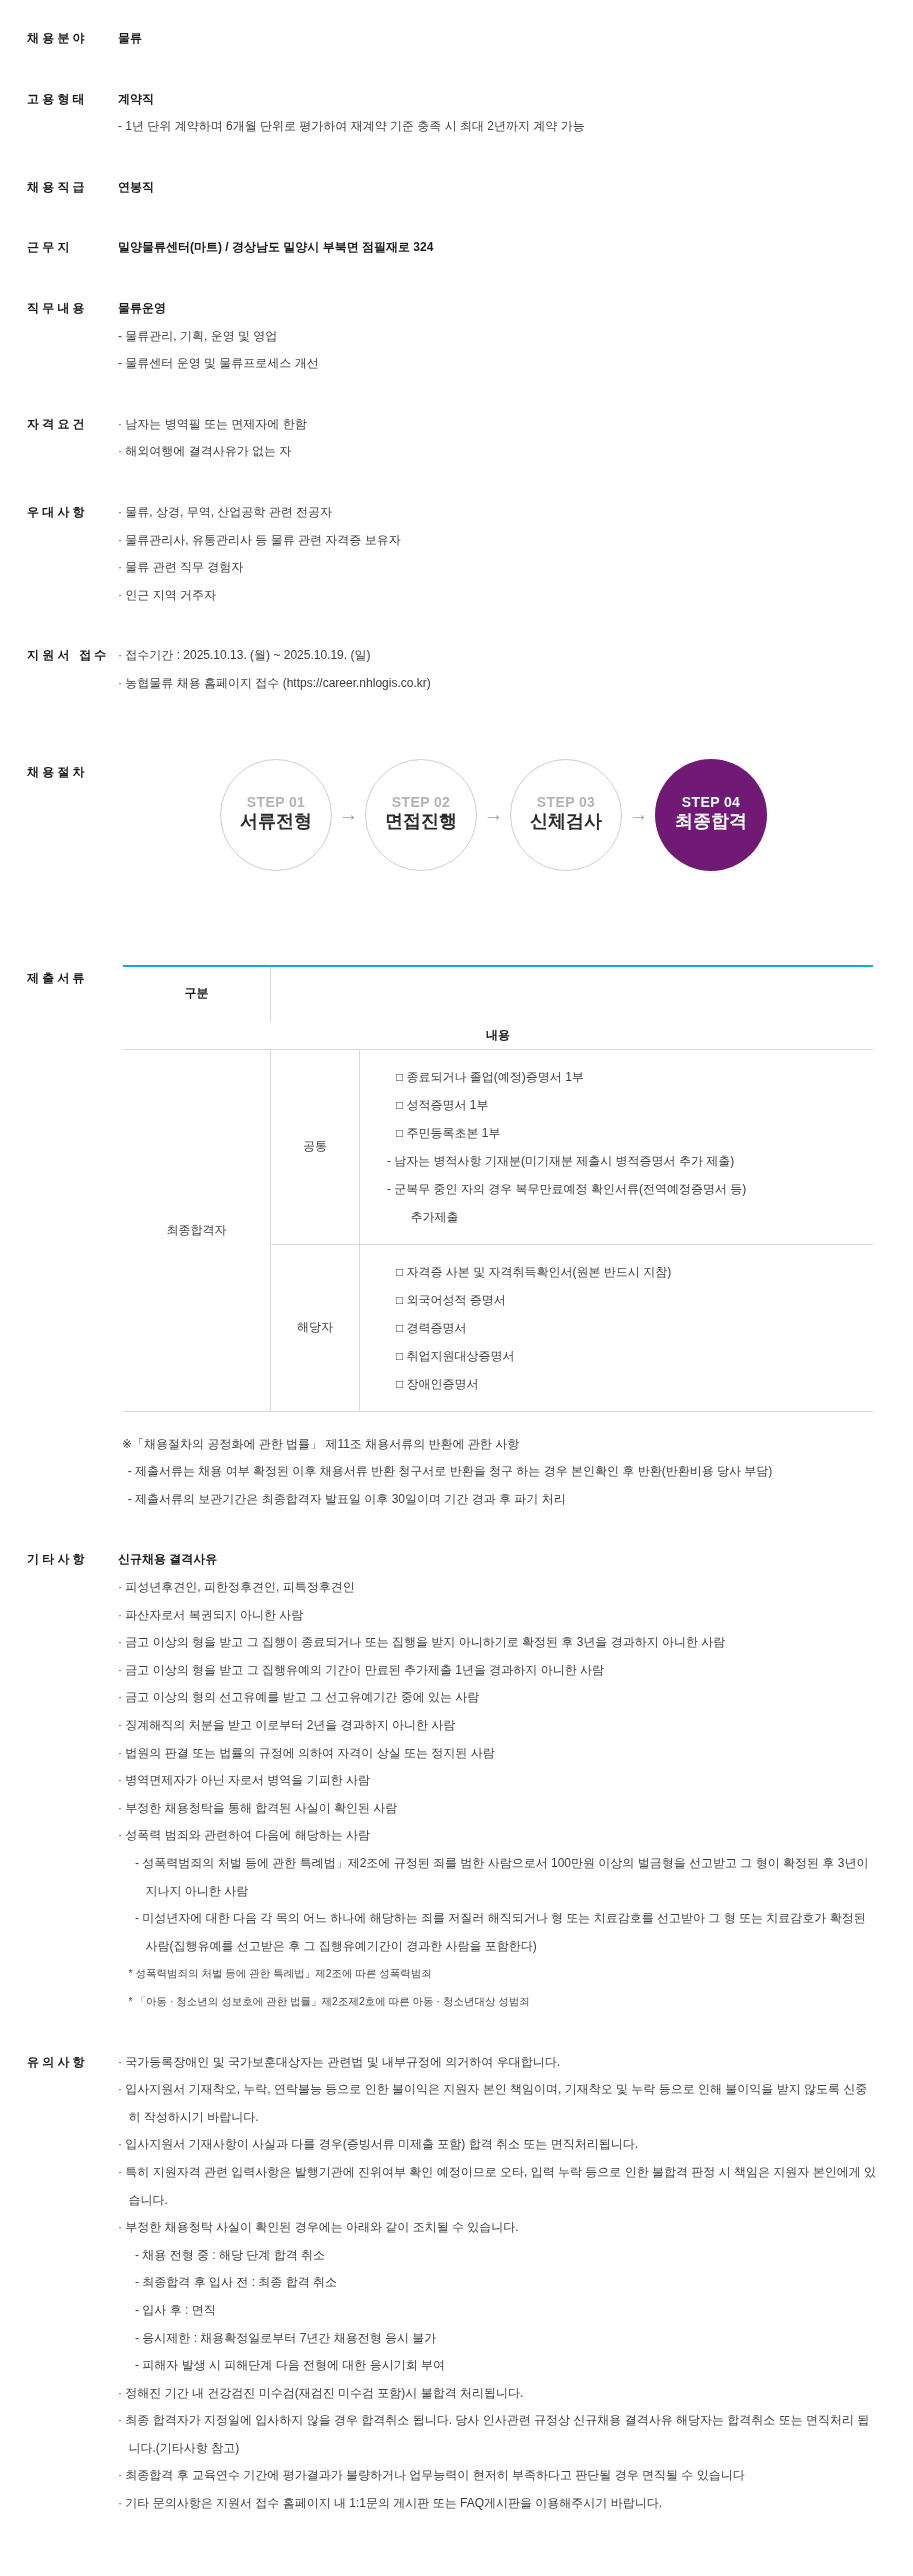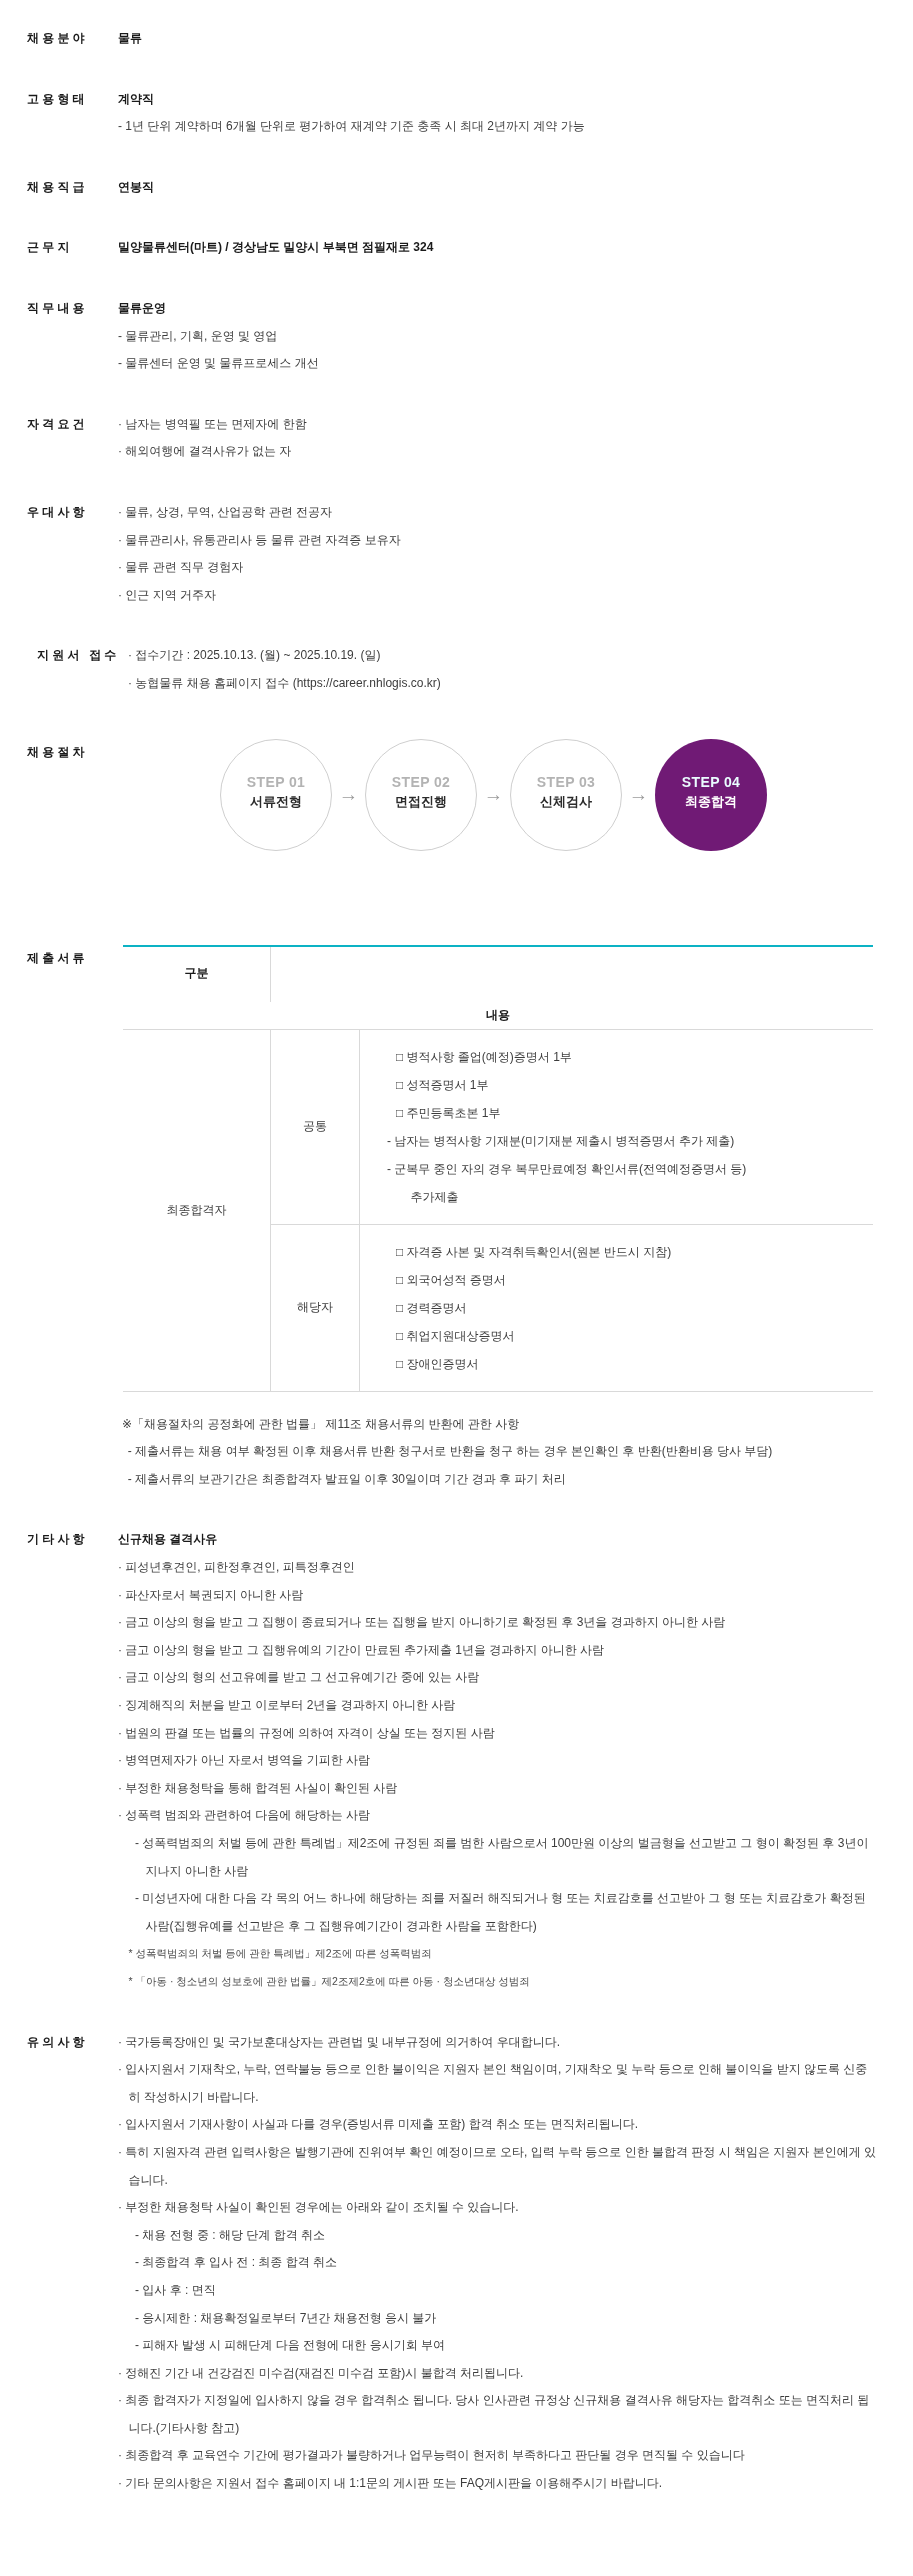--- a/index.html
+++ b/index.html
@@ -4,42 +4,42 @@
 <style>
   html,body{margin:0;padding:0;background:#ffffff;}
   body{
     width:913px; min-height:2576px; box-sizing:border-box;
     padding:25px 0 73px 0;
     font-family:"Liberation Sans","DejaVu Sans",sans-serif;
     color:#3c3c3c; font-size:12px; line-height:27.6px;
     -webkit-font-smoothing:antialiased;
   }
   .section{display:flex; align-items:flex-start; margin-bottom:33px;}
-  .section.mb-lg{margin-bottom:41px;padding-left:10px;}
+  .section.mb-lg{margin-bottom:61px;}
   .section.mb-xl{margin-bottom:94px;}
   .sec-label{
     margin-left:27px; width:91px; flex-shrink:0;
     font-weight:bold; color:#1a1a1a; letter-spacing:3.2px; line-height:27.6px;
   }
   .sec-body{width:758px;}
   .line{line-height:27.6px;}
   .line.strong{font-weight:bold; color:#1a1a1a;}
   .it{padding-left:10.5px; text-indent:-10.5px;}
   .it.lvl2{margin-left:17px;}
   .it.lvl3{margin-left:10.5px; font-size:10.5px; color:#4a4a4a;}
 
   
   .steps{display:flex; align-items:center; margin-left:102px;}
   .step{
     width:112px; height:112px; border-radius:50%;
     border:0.8px solid #cfcfcf; box-sizing:border-box; background:#fff;
     display:flex; flex-direction:column; align-items:center; justify-content:center;
   }
   .step .step-num{font-size:14px; font-weight:bold; color:#b3b3b3; line-height:13px; letter-spacing:0.4px;}
-  .step .step-name{font-size:13px; font-weight:bold; color:#2b2b2b; line-height:23px; margin-top:1.6px;}
+  .step .step-name{font-size:18px; font-weight:bold; color:#2b2b2b; line-height:23px; margin-top:1.6px;}
   .step.active{background:#701a75; border:none;}
   .step.active .step-num{color:#eafcff;}
   .step.active .step-name{color:#ffffff;}
   .step-arrow{width:33px; text-align:center; color:#9a9a9a; font-size:19.4px; line-height:1;}
 
   
   .tbl{
     width:750px; margin-left:4.9px; box-sizing:border-box;
     border-top:2.4px solid #0cb2c4; border-bottom:0.8px solid #d9d9d9;
   }
@@ -162,21 +162,21 @@
       <div class="tbl-head">
         <div class="th-gubun">구분</div>
         <div class="th-naeyong">내용</div>
       </div>
       <div class="tbl-body">
         <div class="td-rowspan">최종합격자</div>
         <div class="body-rows">
           <div class="sub-row first">
             <div class="td-type">공통</div>
             <div class="td-items">
-              <div>□ 병적사항 졸업(예정)증명서 1부</div>
+              <div>□ 종료되거나 졸업(예정)증명서 1부</div>
               <div>□ 성적증명서 1부</div>
               <div>□ 주민등록초본 1부</div>
               <div class="ti-dash">- 남자는 병적사항 기재분(미기재분 제출시 병적증명서 추가 제출)</div>
               <div class="ti-dash">- 군복무 중인 자의 경우 복무만료예정 확인서류(전역예정증명서 등)</div>
               <div class="ti-cont">추가제출</div>
             </div>
           </div>
           <div class="sub-row">
             <div class="td-type">해당자</div>
             <div class="td-items">

